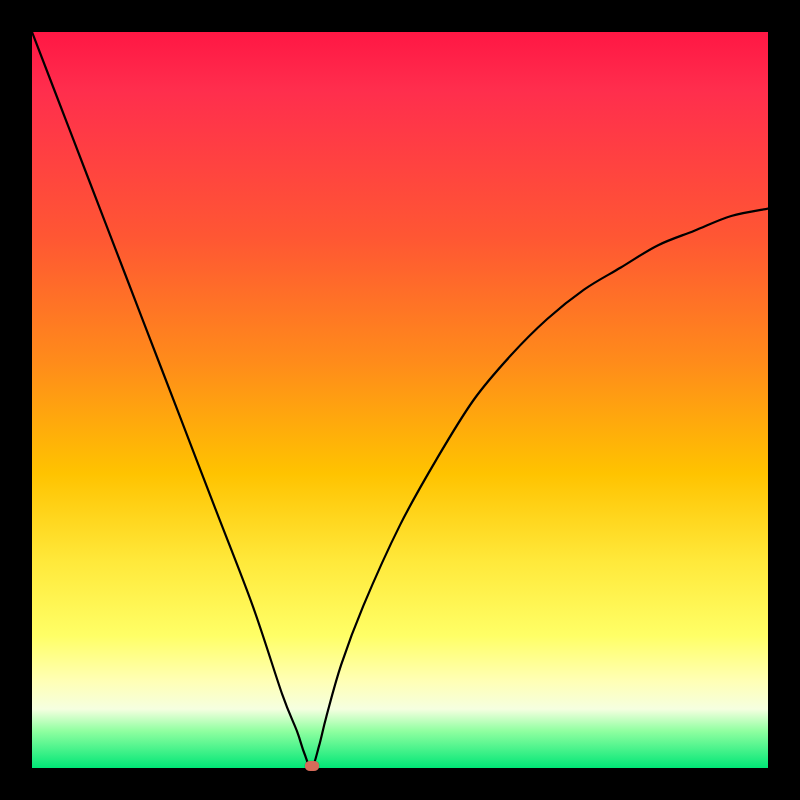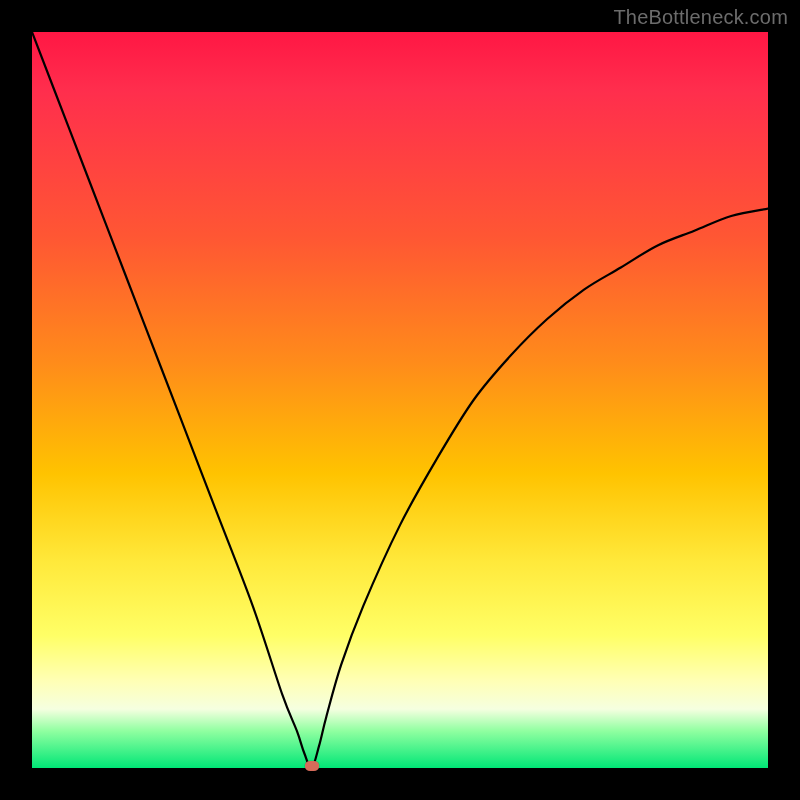--- a/index.html
+++ b/index.html
@@ -66,21 +66,20 @@
     background: #d66b5a;
     box-shadow: 0 0 0 0.5px rgba(0,0,0,0.15);
     z-index: 4;
     transform: translate(-50%, -50%);
   }
 </style>
 </head>
 <body>
 
 <div class="frame">
-  <div class="watermark">TheBottleneck.com</div>
 
   <div class="plot-area">
     <svg class="curve" viewBox="0 0 736 736" preserveAspectRatio="none">
       <path id="curve-path" fill="none" stroke="#000000" stroke-width="2.2" stroke-linecap="round" stroke-linejoin="round" d="M 0.00 0.00 C 6.13 15.95, 24.53 63.79, 36.80 95.68 C 49.07 127.57, 61.33 159.47, 73.60 191.36 C 85.87 223.25, 98.13 255.15, 110.40 287.04 C 122.67 318.93, 134.93 350.83, 147.20 382.72 C 159.47 414.61, 171.73 446.51, 184.00 478.40 C 196.27 510.29, 209.76 543.41, 220.80 574.08 C 231.84 604.75, 242.88 641.55, 250.24 662.40 C 257.60 683.25, 261.28 689.39, 264.96 699.20 C 268.64 709.01, 269.87 715.15, 272.32 721.28 C 274.77 727.41, 277.23 737.23, 279.68 736.00 C 282.13 734.77, 284.59 722.51, 287.04 713.92 C 289.49 705.33, 290.72 697.97, 294.40 684.48 C 298.08 670.99, 302.99 651.36, 309.12 632.96 C 315.25 614.56, 321.39 597.39, 331.20 574.08 C 341.01 550.77, 355.73 517.65, 368.00 493.12 C 380.27 468.59, 392.53 447.73, 404.80 426.88 C 417.07 406.03, 429.33 385.17, 441.60 368.00 C 453.87 350.83, 466.13 337.33, 478.40 323.84 C 490.67 310.35, 502.93 298.08, 515.20 287.04 C 527.47 276.00, 539.73 266.19, 552.00 257.60 C 564.27 249.01, 576.53 242.88, 588.80 235.52 C 601.07 228.16, 613.33 219.57, 625.60 213.44 C 637.87 207.31, 650.13 203.63, 662.40 198.72 C 674.67 193.81, 686.93 187.68, 699.20 184.00 C 711.47 180.32, 729.87 177.87, 736.00 176.64"></path>
     </svg>
     <div id="opt-dot" class="optimum-dot" style="left: 279.68px; top: 734px; background: rgb(214, 107, 90);"></div>
   </div>
 </div>
 
 </body></html>

